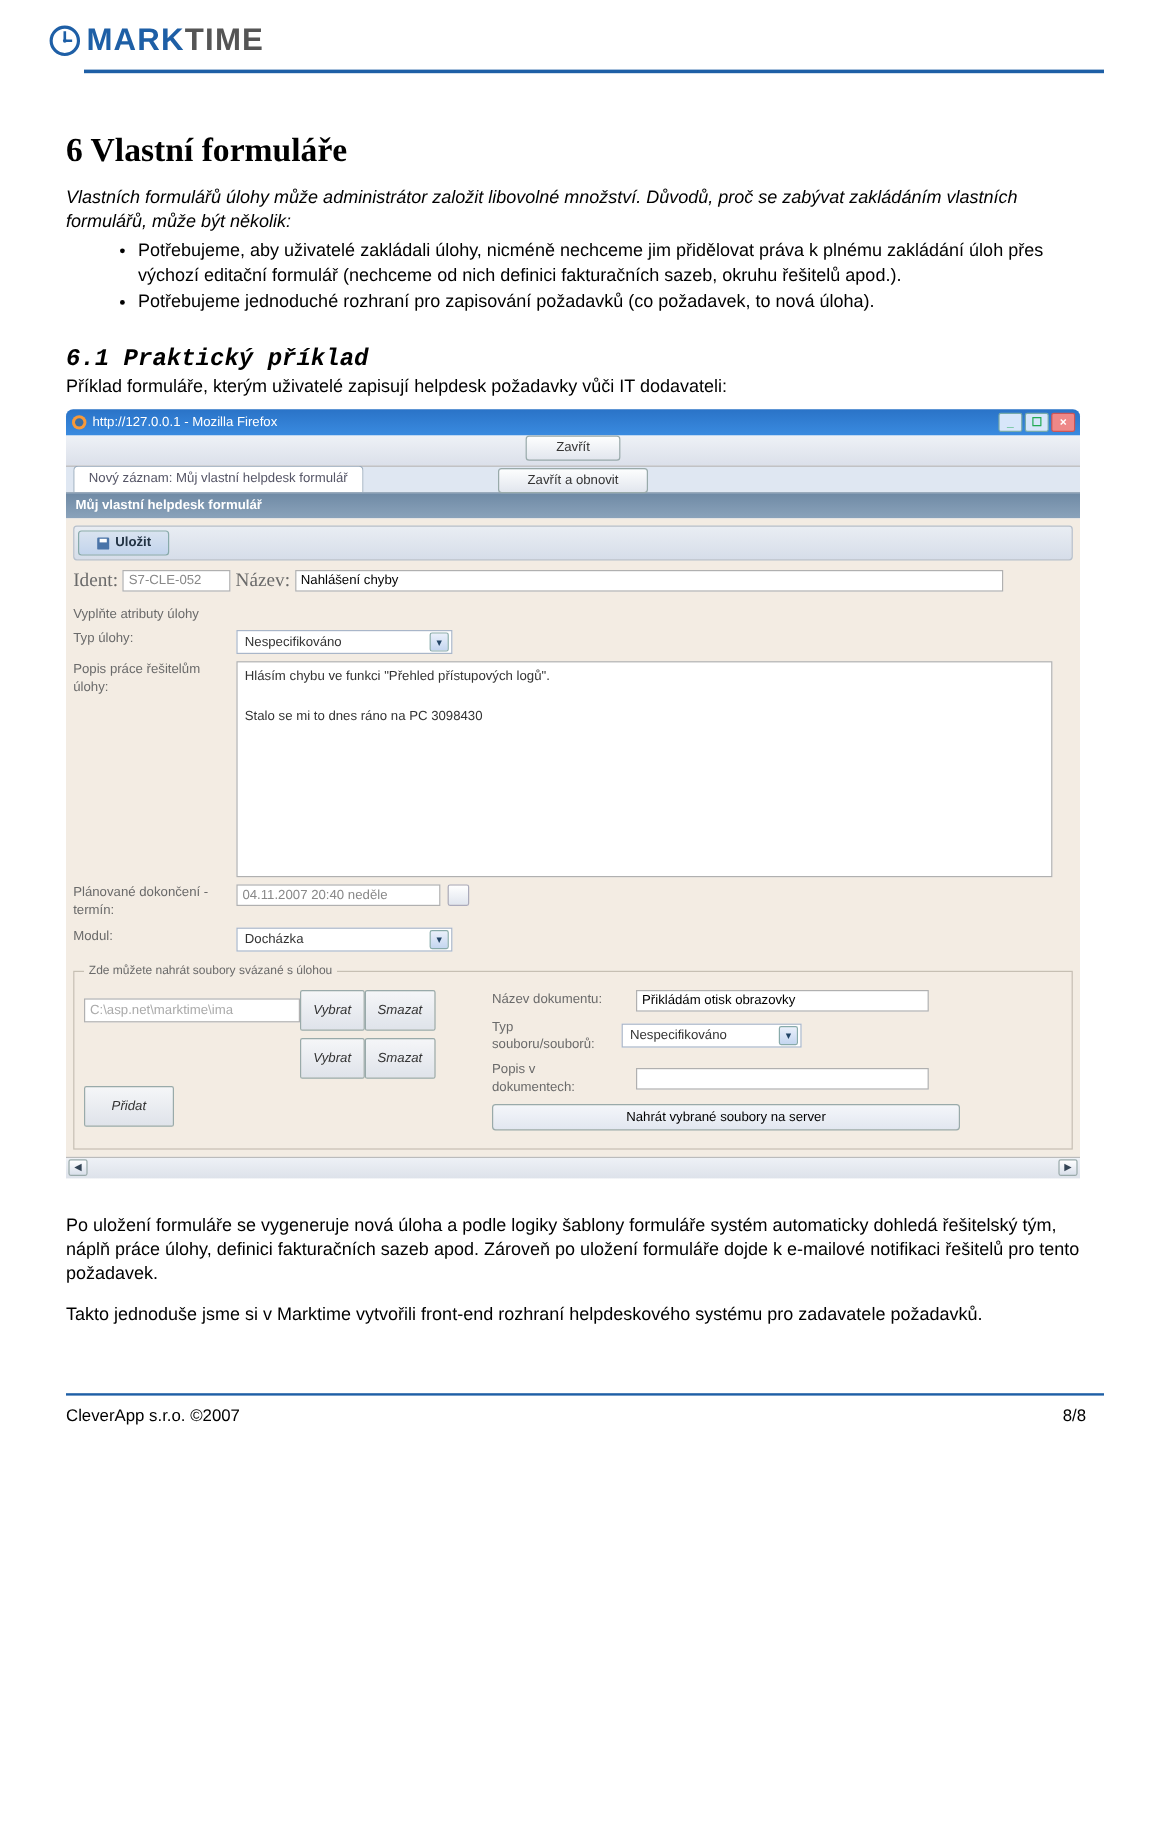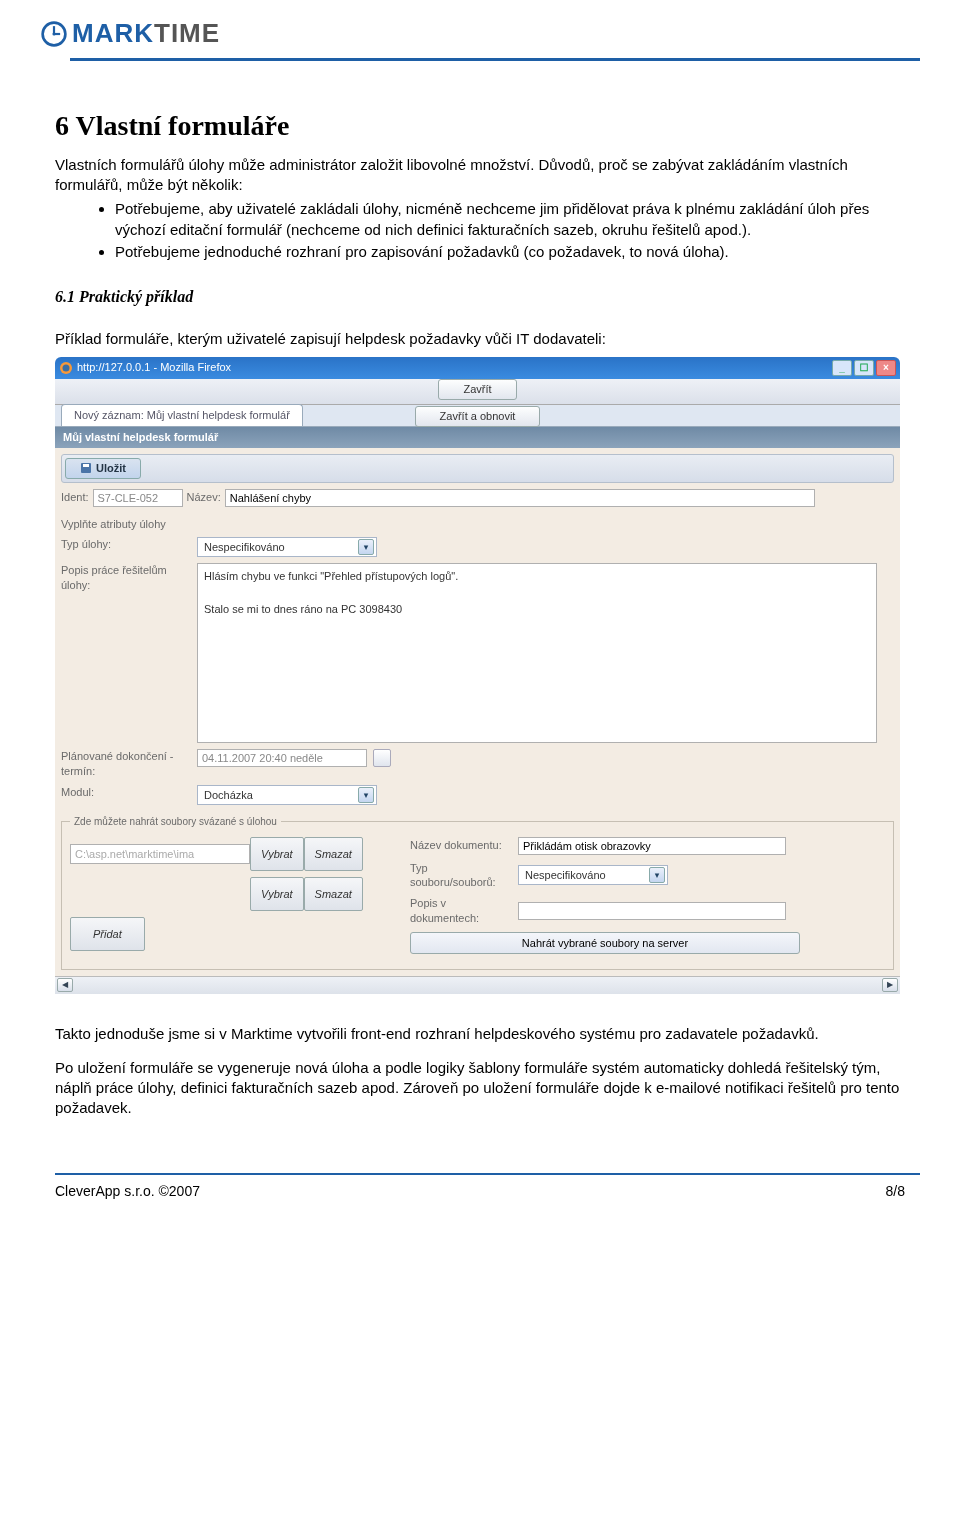--- a/index.html
+++ b/index.html
@@ -27,24 +27,24 @@
   .header-rule {
     margin-top: 6px;
     height: 6px;
     border-bottom: 3px solid #1e5fa6;
     position: relative;
     margin-left: 30px;
   }
 
   .doc-body { padding: 40px 55px 30px 55px; font-size: 15px; line-height: 1.35; }
   h1 { font-size: 28px; font-weight: bold; margin-bottom: 10px; font-family: "Times New Roman", serif; }
-  .intro p { margin-bottom: 4px; }
+  .intro p { margin-bottom: 4px; font-style: italic; }
   ul.bullets { list-style: disc; margin-left: 60px; margin-top: 4px; }
   ul.bullets li { margin-bottom: 2px; }
-  h2 { font-size: 16px; font-weight: bold; font-style: italic; font-family: Liberation Serif, serif; margin-top: 24px; margin-bottom: 21px; }
+  h2 { font-size: 20px; font-weight: bold; font-style: italic; font-family: Liberation Mono, monospace; margin-top: 24px; margin-bottom: 0; }
 
   
   .screenshot {
     width: 845px;
     margin: 8px 0 0 0;
     font-size: 11px;
     font-family: Tahoma, Arial, sans-serif;
     color: #333;
   }
   .win-title {
@@ -84,21 +84,21 @@
   }
   .save-btn {
     background: linear-gradient(#d9e3f0,#c2d4ec);
     border:1px solid #8aa;
     border-radius:3px;
     padding:2px 14px;
     font-weight:bold; color:#234; font-size:11px;
     display:inline-flex; align-items:center; gap:4px;text-align:right;
   }
   .row { display:flex; align-items:center; gap:4px; margin-top:6px; }
-  .lbl { color:#6a6a6a; font-size:11px; }
+  .lbl { color:#6a6a6a; font-size:16px;font-family:Liberation Serif, serif; }
   .inp { background:#fff; border:1px solid #b0b0b0; padding:2px 4px; font-size:11px; height:18px;}
   .inp.readonly { color:#888; background:#fff;}
   .section-label { color:#6a6a6a; font-size:11px; margin-top:10px; margin-bottom:3px;}
   .select-box {
     display:inline-flex; align-items:center; justify-content:space-between;
     width:180px; height:20px;
     background:#fff; border:1px solid #a9b6c9;
     padding:0 2px 0 6px; font-size:11px;
   }
   .select-box .chev { width:16px; height:16px; background:linear-gradient(#eaf0fb,#c4d6f0); border:1px solid #8aa; border-radius:2px; display:flex; align-items:center; justify-content:center; font-size:9px; color:#246;}
@@ -117,21 +117,21 @@
   .path-inp { width:180px; height:20px; border:1px solid #b0b0b0; padding:2px 4px; color:#aaa; font-size:11px; background:#fff;}
   .sm-btn {
     background:linear-gradient(#f5f6f8,#dfe3ea);
     border:1px solid #9aa; border-radius:2px;
     padding:2px 10px; font-size:11px; color:#333;
     height:34px;
     font-style:italic;
   }
   .meta-row { display:flex; align-items:center; gap:8px; margin-bottom:6px;}
   .meta-lbl { width:100px; color:#6a6a6a; font-size:11px;}
-  .meta-inp { width:268px; height:18px; border:1px solid #b0b0b0; padding:2px 4px; font-size:11px; background:#fff;}
+  .meta-inp { width:244px; height:18px; border:1px solid #b0b0b0; padding:2px 4px; font-size:11px; background:#fff;margin-left:12px;}
   .wide-btn {
     display:block; width:390px; text-align:center;
     background:linear-gradient(#f4f6fa,#e2e7f0);
     border:1px solid #9aa; border-radius:3px;
     padding:4px; font-size:11px; margin-top:6px;
   }
   .scroll-bottom { height:18px; background:linear-gradient(#eef1f6,#dde2ea); border-top:1px solid #bbb; display:flex; align-items:center; justify-content:space-between; padding:0 2px;}
   .scroll-arrow { width:16px; height:14px; background:linear-gradient(#fff,#d8dfea); border:1px solid #9aa; border-radius:2px; display:flex; align-items:center; justify-content:center; font-size:8px; color:#345;}
   
   .after-para { margin-top: 30px; }
@@ -294,22 +294,22 @@
         </div>
       </fieldset>
     </div>
     <div class="scroll-bottom">
       <div class="scroll-arrow">◀</div>
       <div class="scroll-arrow">▶</div>
     </div>
   </div>
 
   <div class="after-para">
+    <p>Po uložení formuláře se vygeneruje nová úloha a podle logiky šablony formuláře systém automaticky dohledá řešitelský tým, náplň práce úlohy, definici fakturačních sazeb apod. Zároveň po uložení formuláře dojde k e-mailové notifikaci řešitelů pro tento požadavek.</p>
     <p>Takto jednoduše jsme si v Marktime vytvořili front-end rozhraní helpdeskového systému pro zadavatele požadavků.</p>
-    <p>Po uložení formuláře se vygeneruje nová úloha a podle logiky šablony formuláře systém automaticky dohledá řešitelský tým, náplň práce úlohy, definici fakturačních sazeb apod. Zároveň po uložení formuláře dojde k e-mailové notifikaci řešitelů pro tento požadavek.</p>
   </div>
 </div>
 
 <div class="footer">
   <div class="footer-rule"></div>
   <div class="footer-row">
     <span>CleverApp s.r.o. ©2007</span>
     <span>8/8</span>
   </div>
 </div>

